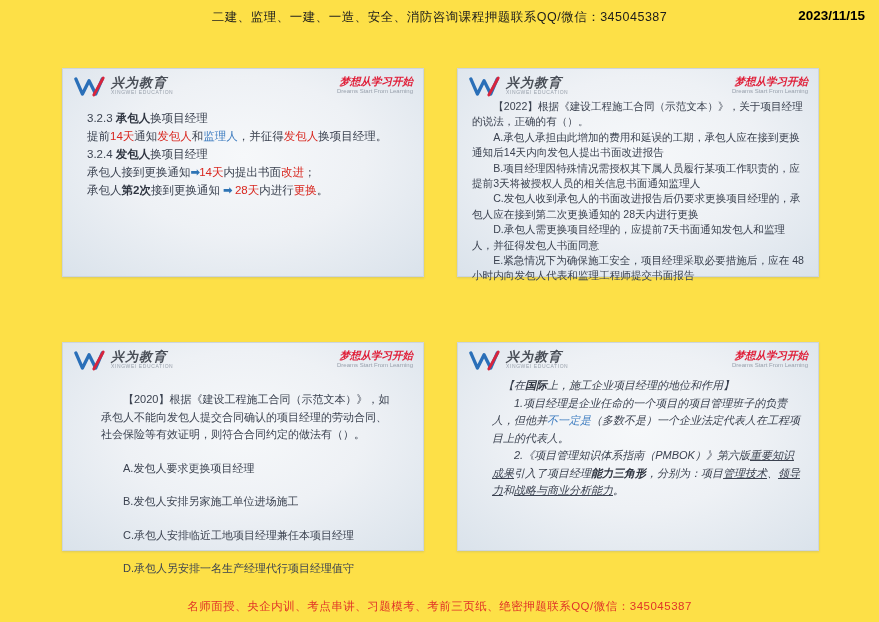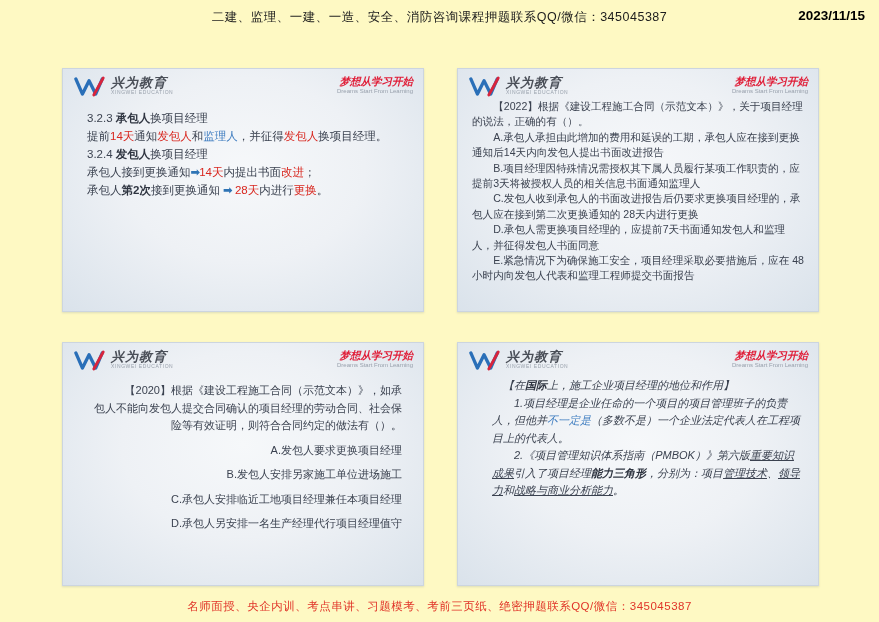--- a/index.html
+++ b/index.html
@@ -1,47 +1,47 @@
 <!DOCTYPE html>
 <html><head>
 <meta charset="utf-8">
 <style>
   html,body{margin:0;padding:0;background:#ffffff;}
   body{font-family:"Liberation Sans","DejaVu Sans",sans-serif;}
-  .page{position:relative;width:879px;height:622px;background:#fef9c3;overflow:hidden;}
+  .page{position:relative;width:879px;height:622px;background:#fde047;overflow:hidden;}
 
   
   .top-bar{position:absolute;top:7px;left:0;width:100%;text-align:center;}
   .top-text{display:inline-block;font-size:12.5px;color:#1c1c1c;letter-spacing:.5px;}
   .date{position:absolute;top:8px;right:14px;font-size:13.5px;font-weight:bold;color:#000;}
 
   
   .bottom-bar{position:absolute;bottom:8px;left:0;width:100%;text-align:center;}
   .bottom-text{display:inline-block;font-size:11.5px;color:#e03428;letter-spacing:.5px;}
 
   
-  .slide{position:absolute;width:362px;height:244px;
+  .slide{position:absolute;width:362px;height:209px;
     background:radial-gradient(ellipse 75% 85% at 50% 42%, #f6f8fa 0%, #eef1f5 45%, #d8e1ea 100%);
     border:1px solid #ccd5df;box-sizing:border-box;box-shadow:0 1px 2px rgba(120,135,155,.25);}
   .slide-head{position:absolute;top:7px;left:10px;right:10px;height:26px;}
   .logo{position:absolute;left:0;top:0;display:flex;align-items:flex-start;}
   .logo-txt{margin-left:4px;}
   .logo-cn{font-size:13px;font-weight:bold;color:#4a4f58;letter-spacing:1px;line-height:13px;font-style:italic;}
   .logo-en{font-size:5px;color:#9aa2ad;letter-spacing:.6px;line-height:6px;}
   .slogan{position:absolute;right:0;top:0;text-align:right;}
   .slogan-cn{font-size:10.5px;font-weight:bold;font-style:italic;color:#e0203a;line-height:11px;}
   .slogan-en{font-size:6px;color:#98a0ac;line-height:8px;}
 
   
   .body-list{position:absolute;left:24px;right:12px;top:40px;font-size:11.5px;color:#3b4250;}
   .body-list .ln{line-height:18px;white-space:nowrap;}
   .body-par{position:absolute;left:14px;right:13px;top:30px;font-size:10.6px;color:#3b4250;}
   .body-par p{margin:0;text-indent:2em;line-height:15.4px;}
   .body-par3{position:absolute;left:22px;right:14px;top:32px;font-size:11px;color:#3b4250;}
-  .body-par3 p{margin:7px;text-indent:2em;line-height:17.5px;text-align:right;}
+  .body-par3 p{margin:16px;text-indent:2em;line-height:17.5px;}
   .body-par4{position:absolute;left:34px;right:14px;top:34px;font-size:11px;color:#3b4250;font-style:italic;}
   .body-par4 p{margin:0;line-height:17.5px;}
   .body-par4 p.t-indent1{text-indent:1em;}
   .body-par4 p.t-indent2{text-indent:2em;}
 
   
   .red{color:#d8261e;}
   .blue{color:#3f7dc0;}
   .bold{font-weight:bold;color:#2e3440;}
   .underline{text-decoration:underline;}

